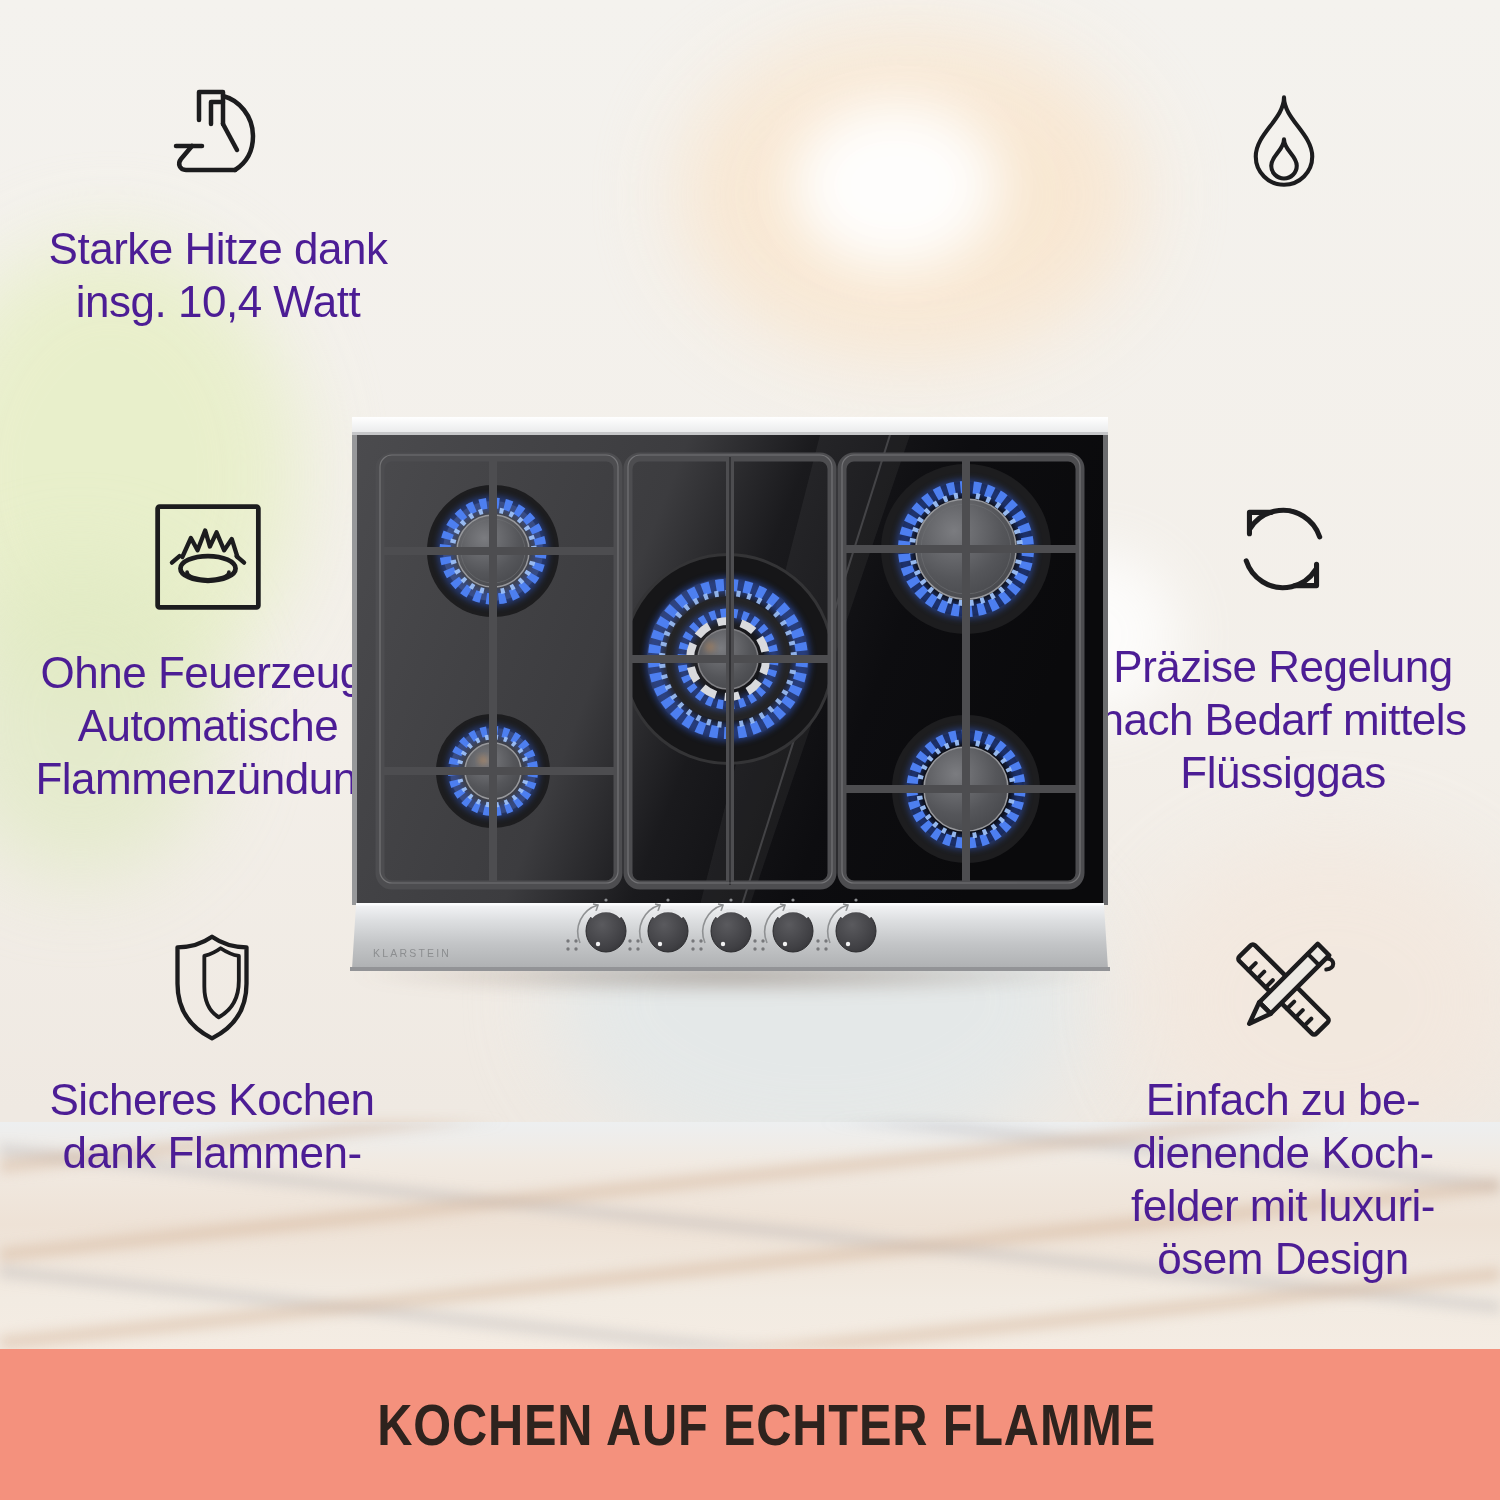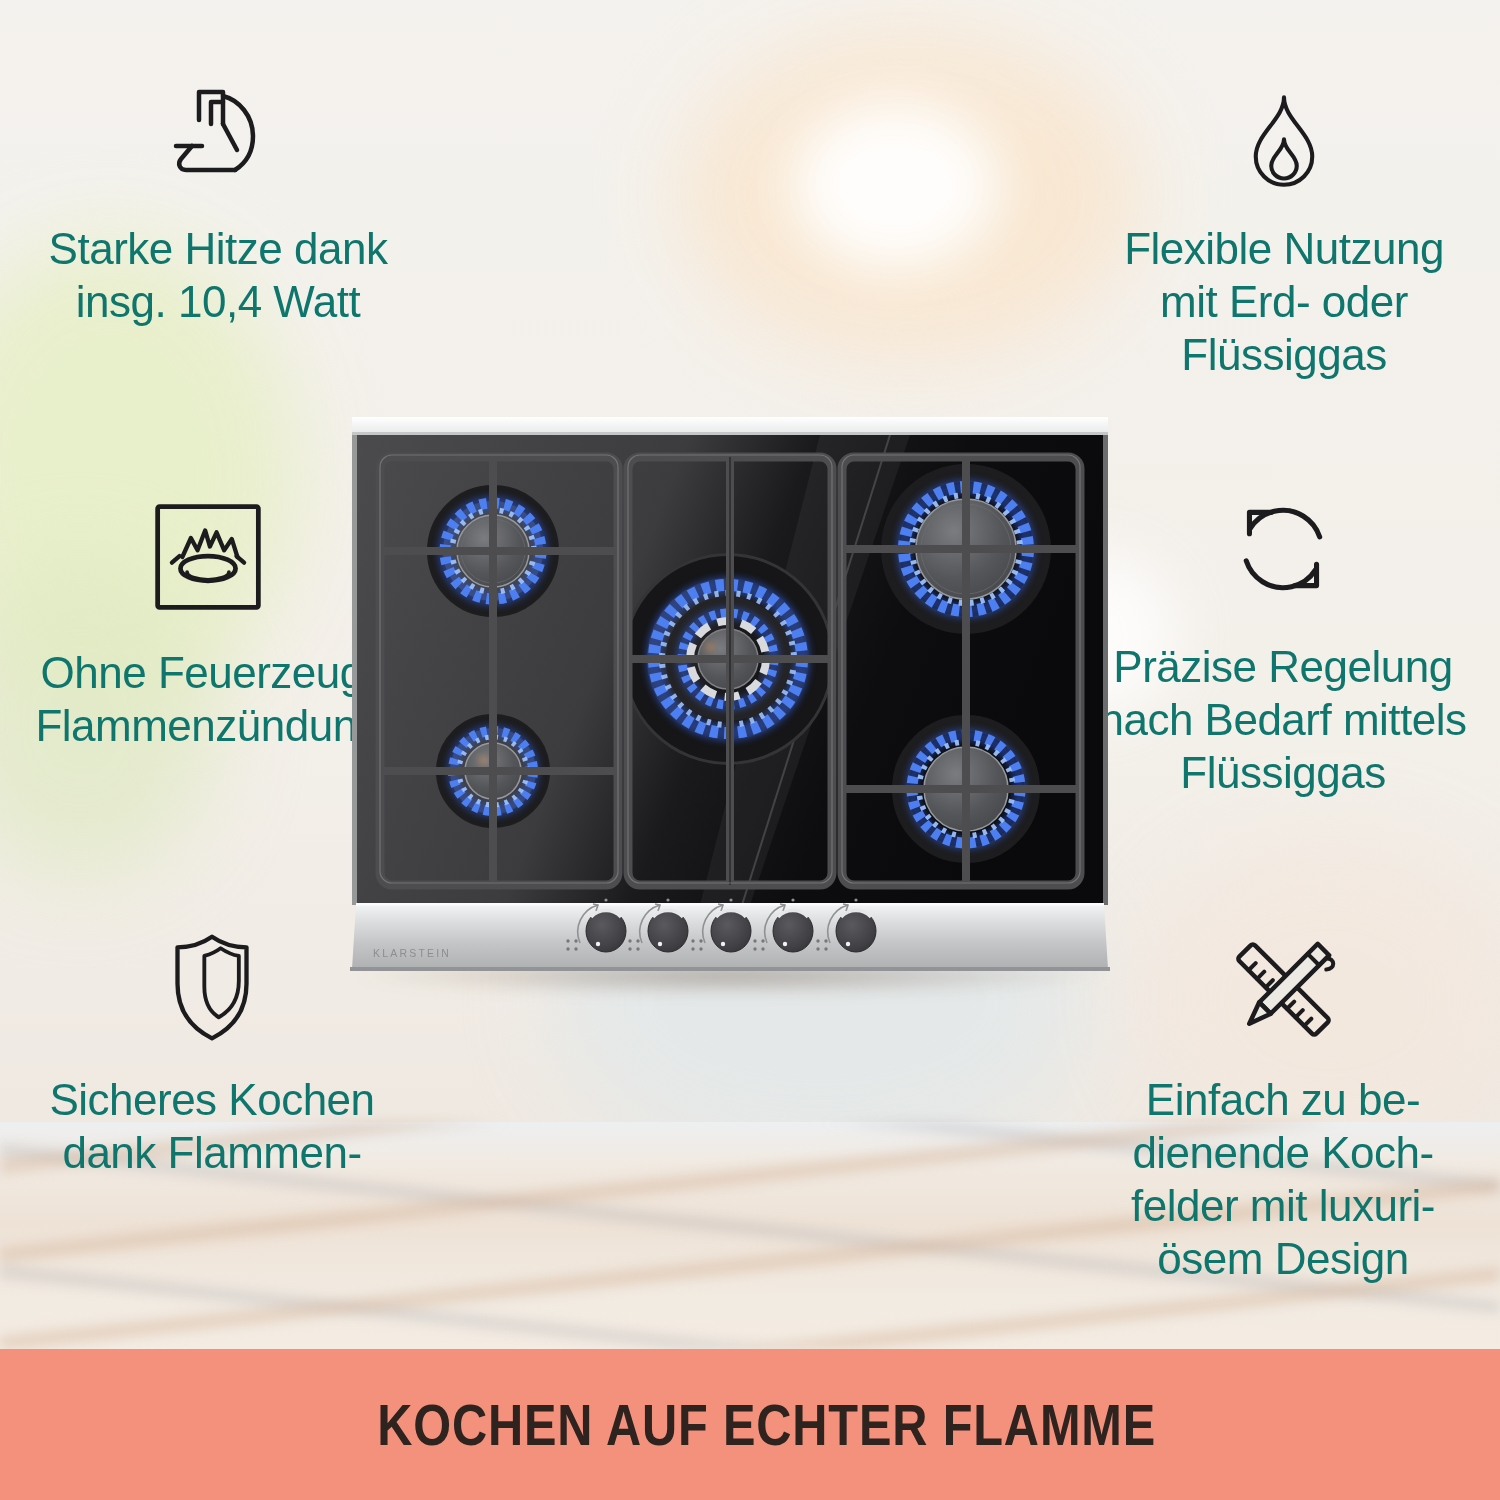--- a/index.html
+++ b/index.html
@@ -25,21 +25,21 @@
       repeating-linear-gradient(186deg, rgba(150,150,158,0) 0 55px, rgba(150,150,158,.26) 60px 66px, rgba(150,150,158,0) 72px 121px);}
   
   .hob{position:absolute;left:350px;top:417px;}
   .hob-shadow{position:absolute;left:345px;top:962px;width:770px;height:34px;
     background:radial-gradient(ellipse at 50% 40%, rgba(96,74,60,.38) 0%, rgba(96,74,60,0) 70%);
     filter:blur(7px);}
   
   .feature{position:absolute;width:480px;display:flex;flex-direction:column;align-items:center;}
   .f-icon{flex:none;}
   .f-icon svg{display:block;stroke:#1c1c1e;fill:none;stroke-linecap:round;stroke-linejoin:round;}
-  .f-text{text-align:center;color:#0f766e;font-size:44px;line-height:53px;letter-spacing:-0.5px;}
+  .f-text{text-align:center;color:#4c1d95;font-size:44px;line-height:53px;letter-spacing:-0.5px;}
   .f-tl{left:-22px;top:86px;} .f-tl .f-icon{margin-bottom:26px;}
   .f-tr{left:1044px;top:88px;} .f-tr .f-icon{margin-bottom:26px;}
   .f-ml{left:-32px;top:500px;} .f-ml .f-icon{margin-bottom:32px;}
   .f-mr{left:1043px;top:489px;} .f-mr .f-icon{margin-bottom:29px;}
   .f-bl{left:-28px;top:931px;} .f-bl .f-icon{margin-bottom:27px;}
   .f-br{left:1043px;top:929px;} .f-br .f-icon{margin-bottom:23px;}
   
   .banner{position:absolute;left:0;top:1349px;width:1500px;height:151px;background:#F4917D;
     display:flex;align-items:center;justify-content:center;padding-left:17px;}
   .banner-text{color:#2E231E;font-size:58px;font-weight:700;letter-spacing:1px;
@@ -79,39 +79,35 @@
     </div>
   </div>
 
   <div class="feature f-tr">
     <div class="f-icon">
       <svg width="82" height="108" viewBox="0 0 90 110" stroke-width="4.5">
         <path d="M45 6 C45 30 14 46 14 71 A31 31 0 0 0 76 71 C76 46 45 30 45 6 Z"></path>
         <path d="M45 52 C45 64 31 70 31 81 A14 14 0 0 0 59 81 C59 70 45 64 45 52 Z"></path>
       </svg>
     </div>
-    <div class="f-text">
-      <div>Flexible Nutzung</div>
-      <div>mit Erd- oder</div>
-      <div>Flüssiggas</div>
-    </div>
   </div>
 
   <div class="feature f-ml">
     <div class="f-icon">
       <svg width="114" height="114" viewBox="0 0 120 120" stroke-width="5">
         <rect x="7" y="7" width="106" height="106" rx="2"></rect>
         <polyline points="33,60 42,40 49,53 57,32 62,49 69,34 77,53 85,41 91,60" stroke-width="4.5"></polyline>
         <ellipse cx="60" cy="72" rx="29" ry="13"></ellipse>
         <path d="M38 76 a22 8 0 0 0 44 0" stroke-width="4"></path>
         <path d="M22 66 l8 -7 M98 66 l-8 -7" stroke-width="4.5"></path>
       </svg>
     </div>
     <div class="f-text">
       <div>Ohne Feuerzeug:</div>
+      <div>Automatische</div>
       <div>Flammenzündung</div>
     </div>
   </div>
 
   <div class="feature f-mr">
     <div class="f-icon">
       <svg width="122" height="122" viewBox="0 0 120 120" stroke-width="5">
         <circle cx="60" cy="59" r="38" stroke-dasharray="86 33.4" transform="rotate(-148 60 59)"></circle>
         <polyline points="48,23 27,23 27,44"></polyline>
         <polyline points="72,95 93,95 93,74"></polyline>

